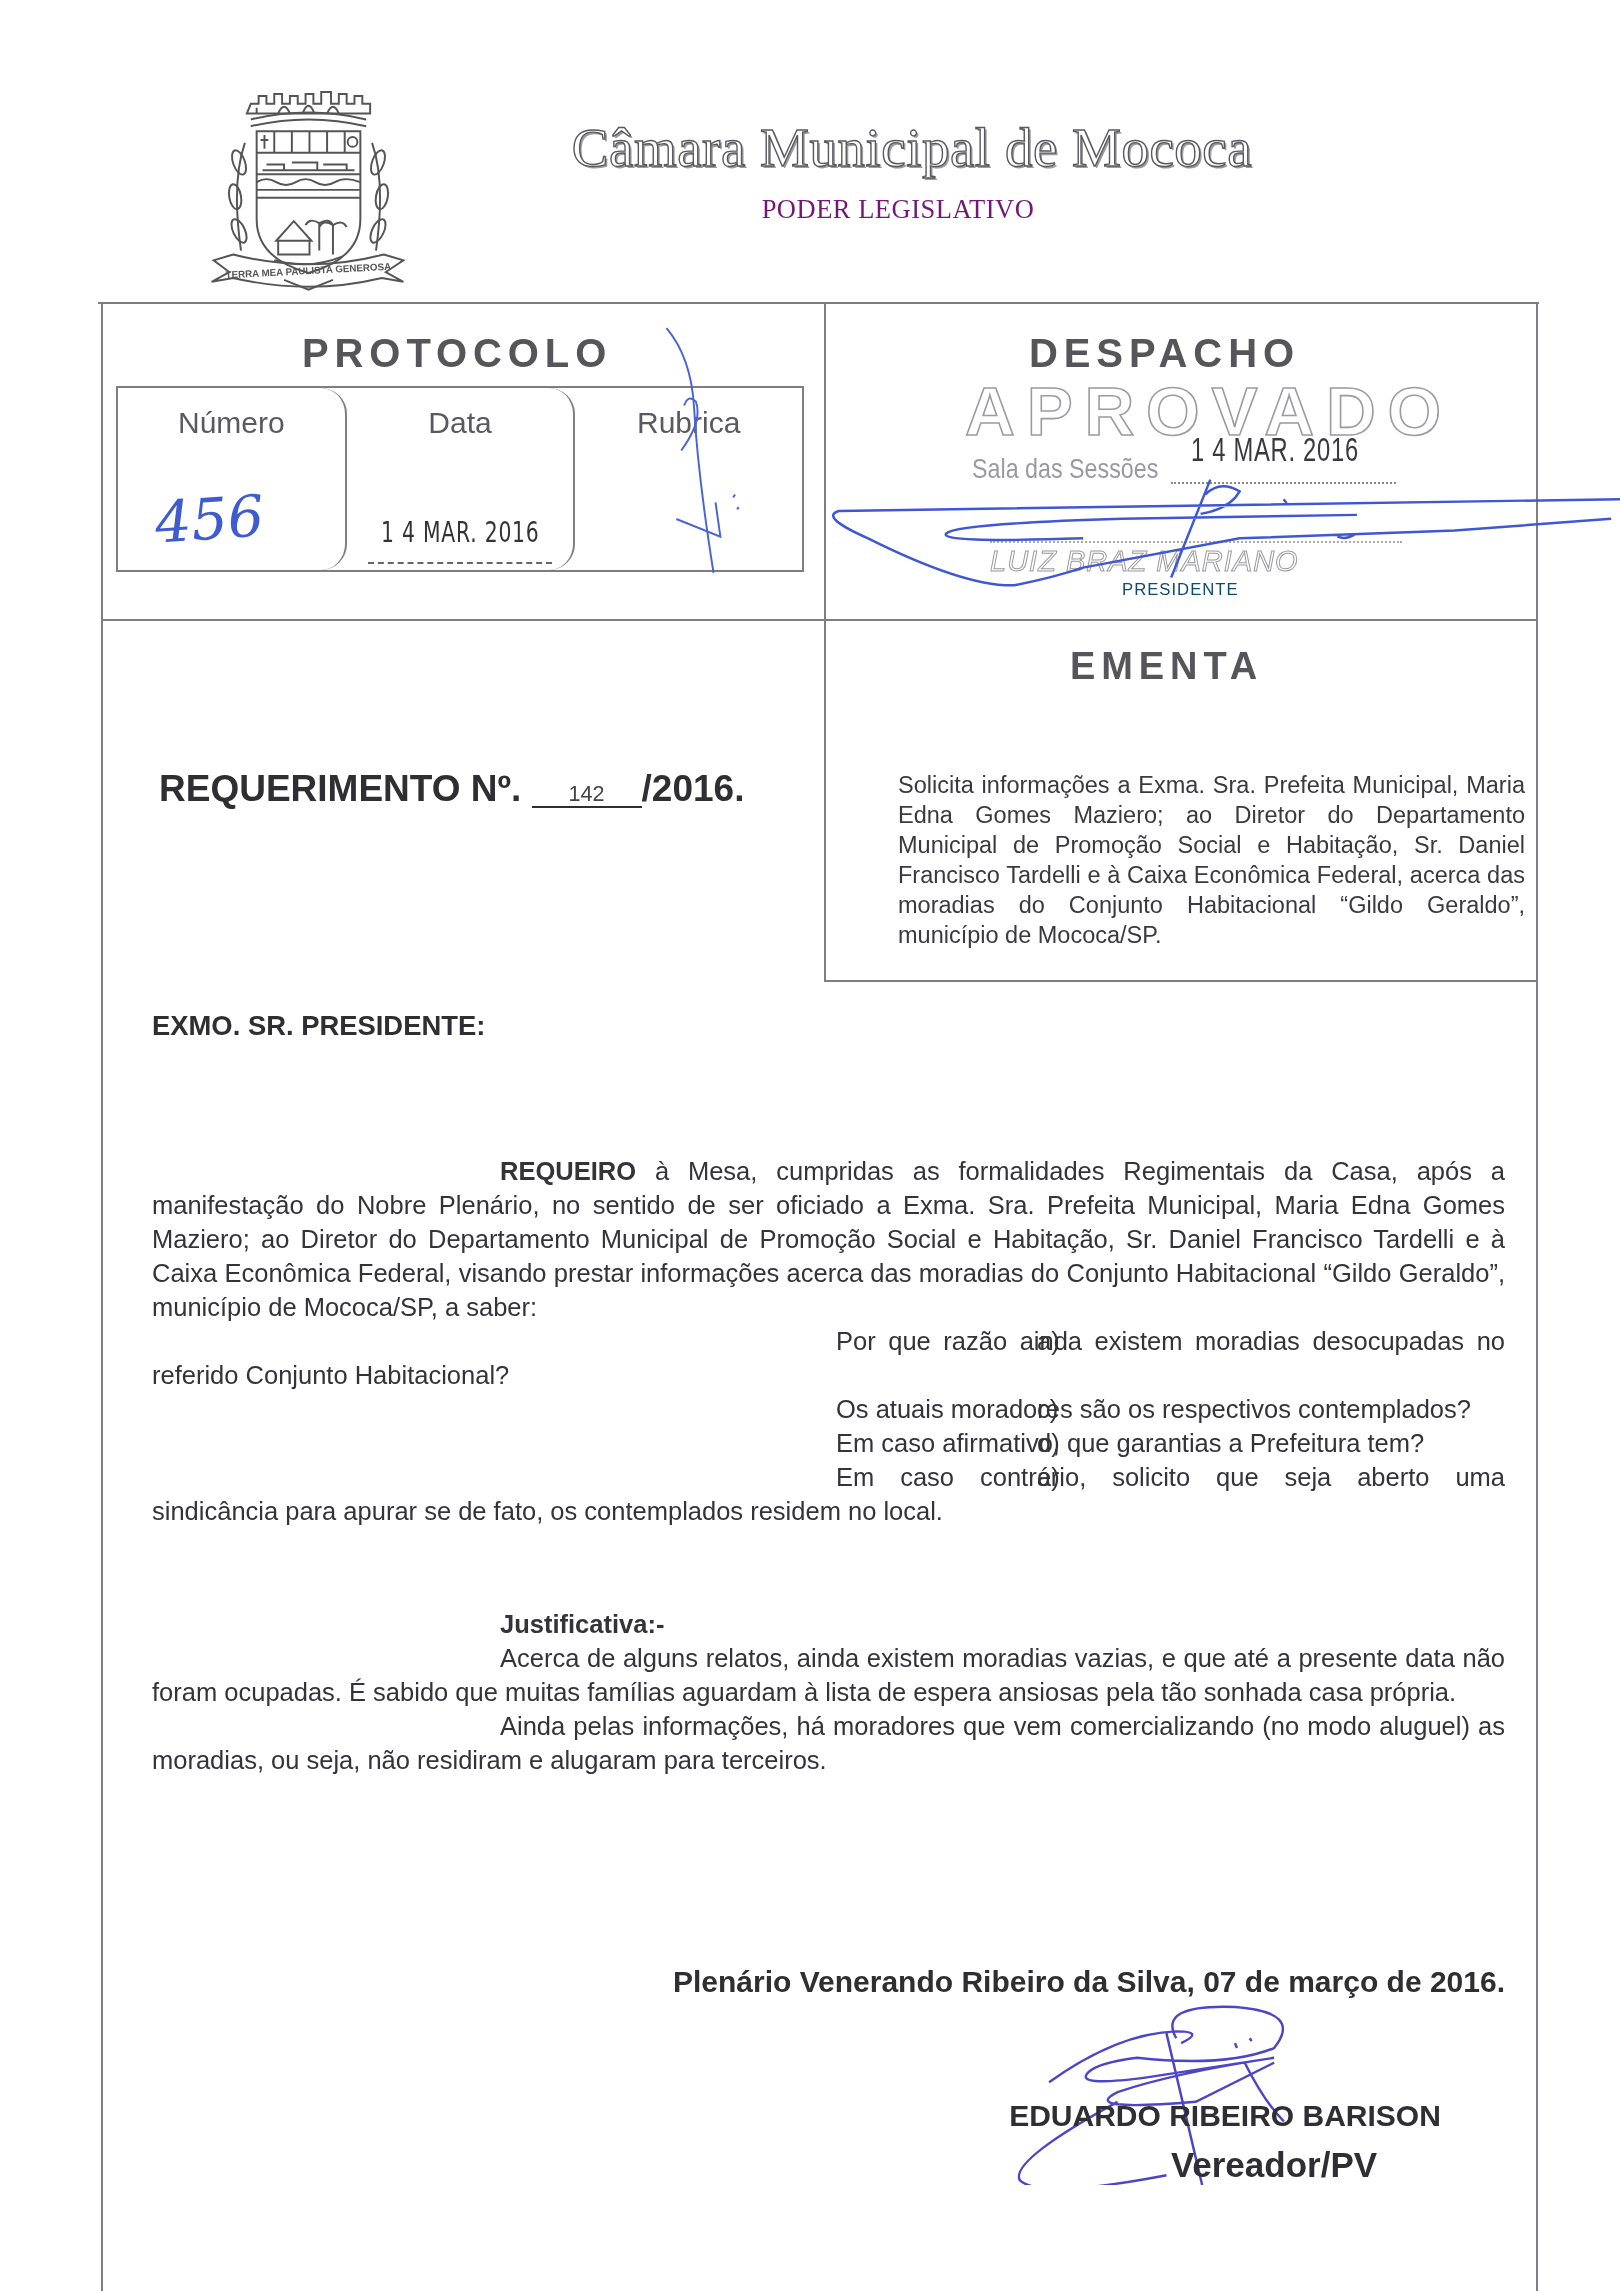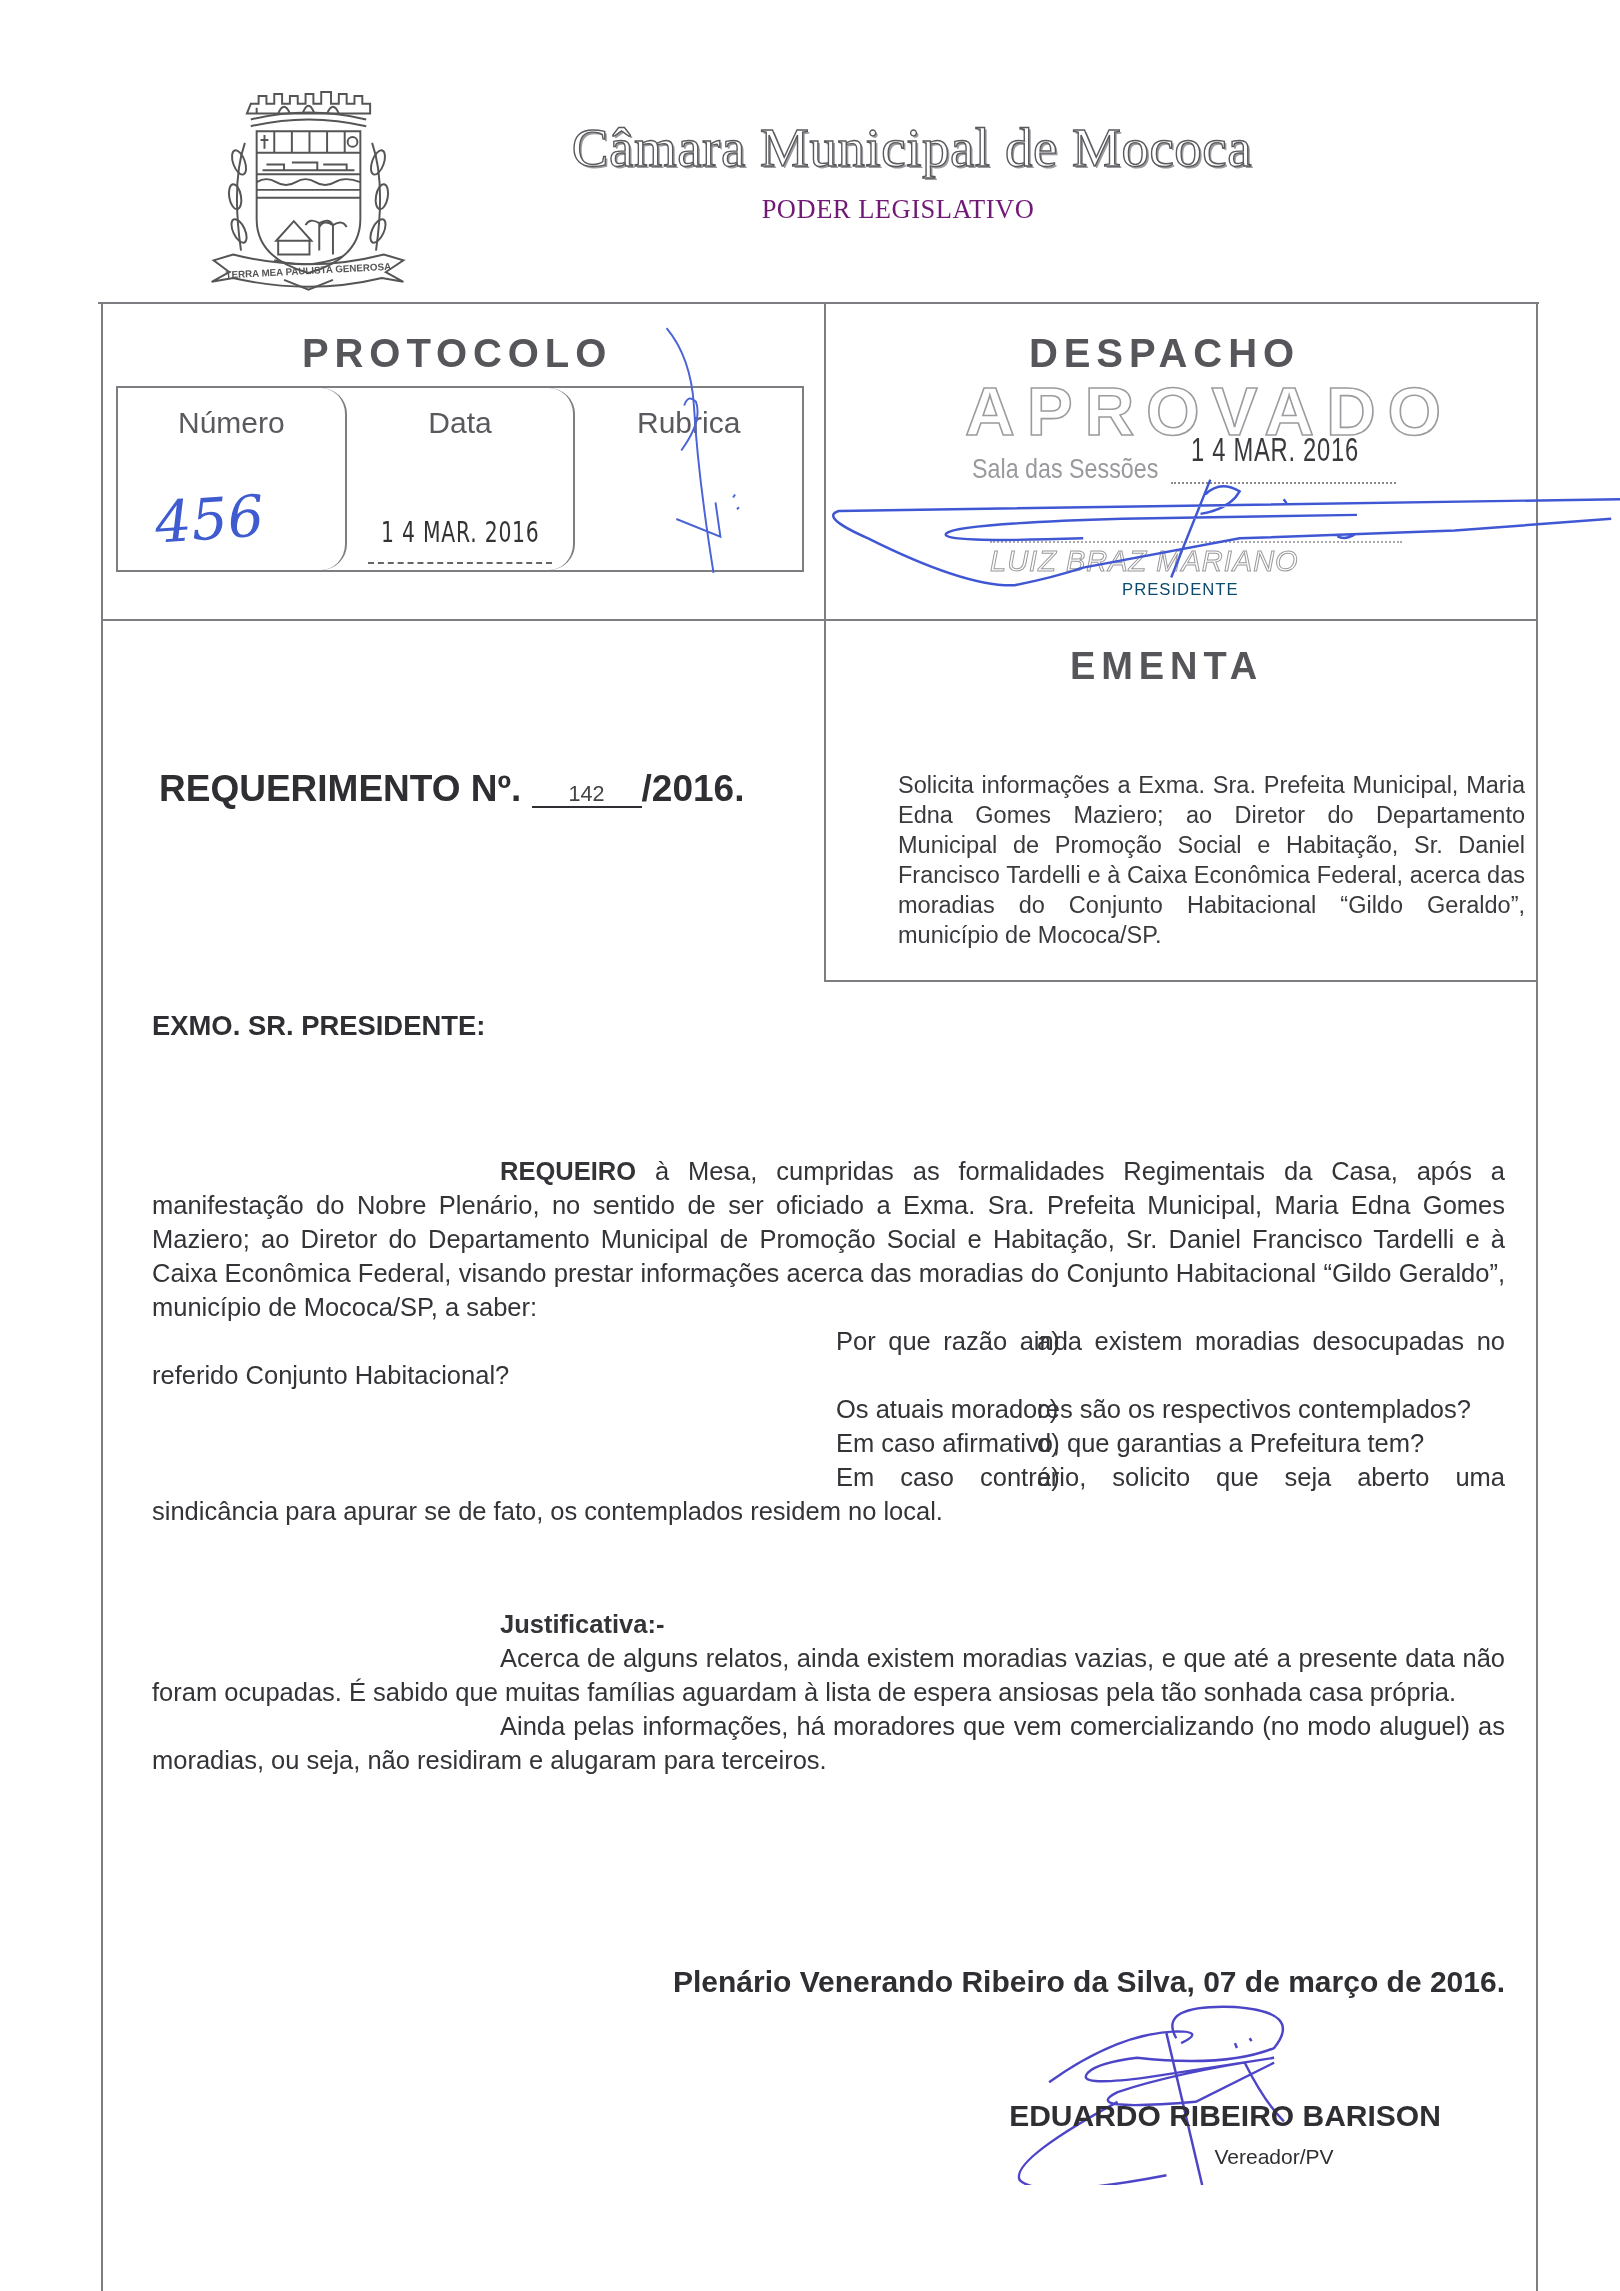--- a/index.html
+++ b/index.html
@@ -54,21 +54,21 @@
 
   
   .body-text { position: absolute; left: 152px; width: 1353px; font-size: 25.5px; line-height: 34px; color: #333338; text-align: justify; text-align-last: left; }
   .p-indent { text-indent: 348px; }
   .strong { font-weight: bold; }
   .item-letter { display: inline-block; width: 147px; }
   .just-head { font-weight: bold; padding-left: 348px; }
 
   .closing { position: absolute; left: 564px; top: 1965px; width: 941px; text-align: right; font-size: 30px; font-weight: bold; color: #2f2f33; }
   .signer { position: absolute; left: 941px; top: 2099px; width: 568px; text-align: center; font-size: 30px; font-weight: bold; color: #2f2f33; }
-  .signer-role { position: absolute; left: 941px; top: 2145px; width: 568px; text-align: center; font-size: 21px; font-weight: normal; color: #2f2f33; padding-left: 98px; box-sizing: border-box; }
+  .signer-role { position: absolute; left: 941px; top: 2145px; width: 568px; text-align: center; font-size: 35px; font-weight: bold; color: #2f2f33; padding-left: 98px; box-sizing: border-box; }
 </style>
 </head>
 <body>
 
 <div class="crest">
   <svg width="225" height="221" viewBox="0 0 230 225">
     <g fill="none" stroke="#555" stroke-width="2">
 
       <path d="M52 40 h126 v-10 h-8 v-8 h-8 v8 h-8 v-10 h-8 v10 h-8 v-12 h-10 v12 h-8 v-10 h-8 v10 h-8 v-8 h-8 v8 h-8 v-10 h-8 v10 h-8 v-8 h-8 v8 h-8 z"></path>
       <path d="M62 40 v-6 M84 40 q6 -14 12 0 M109 40 q6 -16 12 0 M134 40 q6 -14 12 0"></path>

